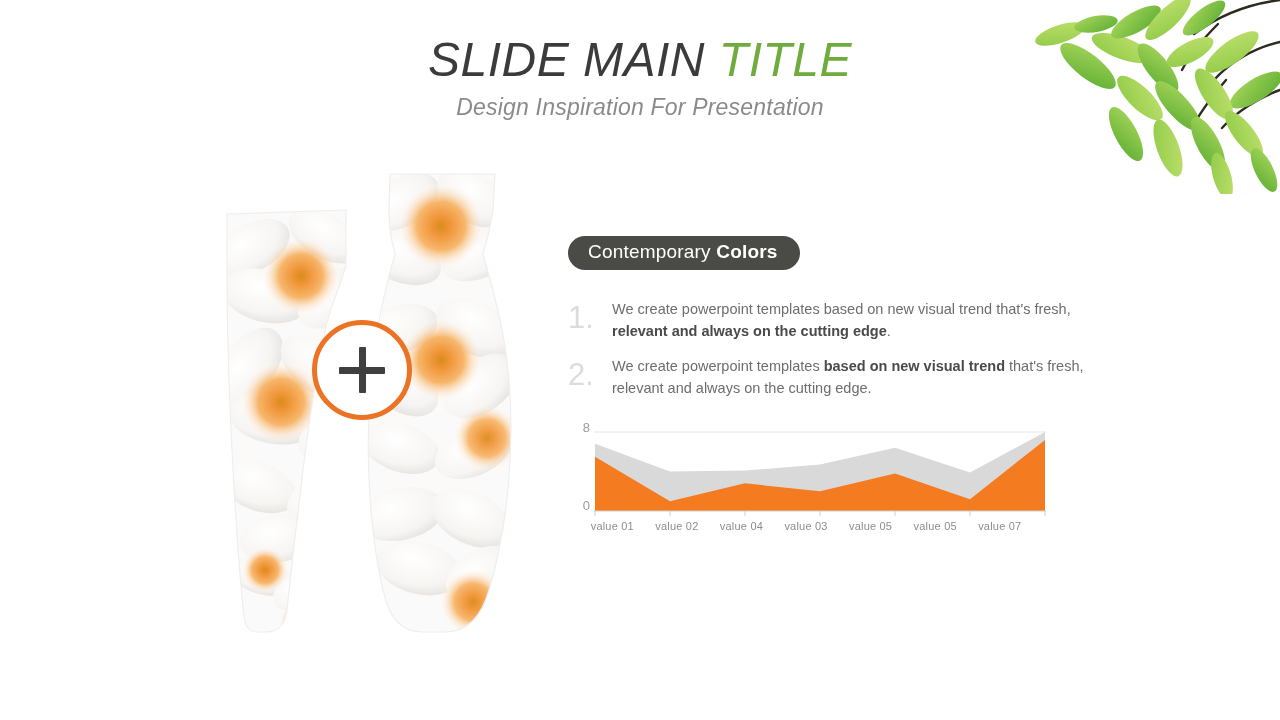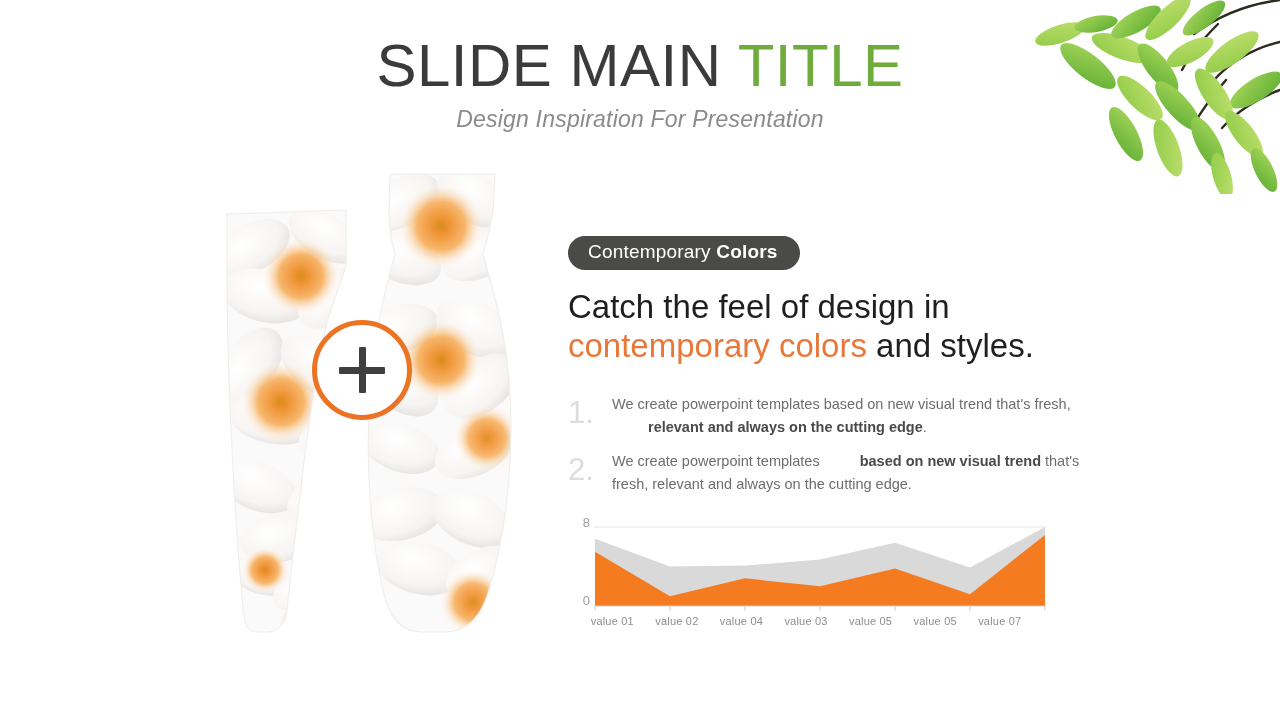--- a/index.html
+++ b/index.html
@@ -23,26 +23,27 @@
   
   .title-block {
     position: absolute;
     left: 0;
     top: 36px;
     width: 1280px;
     text-align: center;
     pointer-events: none;
   }
   .slide-title {
-    font-size: 60px;
+    font-size: 48px;
     font-weight: 400;
     letter-spacing: 0.5px;
     line-height: 1.0;
     color: #3b3b3b;
     white-space: nowrap;
+    font-style: italic;
   }
   .slide-title .t-main { color: #3b3b3b; }
   .slide-title .t-accent { color: #6fab3d; }
   .slide-subtitle {
     margin-top: 10px;
     font-size: 23px;
     font-weight: 400;
     color: #8a8a8a;
     letter-spacing: 0.2px;
     font-style: italic;
@@ -140,21 +141,21 @@
     color: #dcdcdc;
     font-weight: 400;
     padding-top: 4px;
   }
   .list-text {
     font-size: 14.5px;
     line-height: 1.55;
     color: #6d6d6d;
     flex: 1;
   }
-  .list-text b { color: #4a4a4a; font-weight: 700; margin-left: 36px; }
+  .list-text b { color: #4a4a4a; font-weight: 700; }
 
   
   .chart-wrap {
     margin-top: 22px;
     position: relative;
     width: 500px;
     height: 118px;
   }
   .chart-ylabel {
     position: absolute;
@@ -350,24 +351,20 @@
     <div class="plus-badge">
       <span class="bar-h"></span>
       <span class="bar-v"></span>
     </div>
   </div>
 
   <div class="content">
 
     <div class="pill"><span>Contemporary </span><span class="pill-bold">Colors</span></div>
 
-    <div class="headline">
-      <span>Catch the feel of design in</span><br>
-      <span class="hl-accent">contemporary colors</span><span> and styles.</span>
-    </div>
 
     <div class="list">
       <div class="list-item">
         <div class="list-num">1.</div>
         <div class="list-text"><span>We create powerpoint templates based on new visual trend that's fresh, </span><b>relevant and always on the cutting edge</b><span>.</span></div>
       </div>
       <div class="list-item">
         <div class="list-num">2.</div>
         <div class="list-text"><span>We create powerpoint templates </span><b>based on new visual trend</b><span> that's fresh, relevant and always on the cutting edge.</span></div>
       </div>

